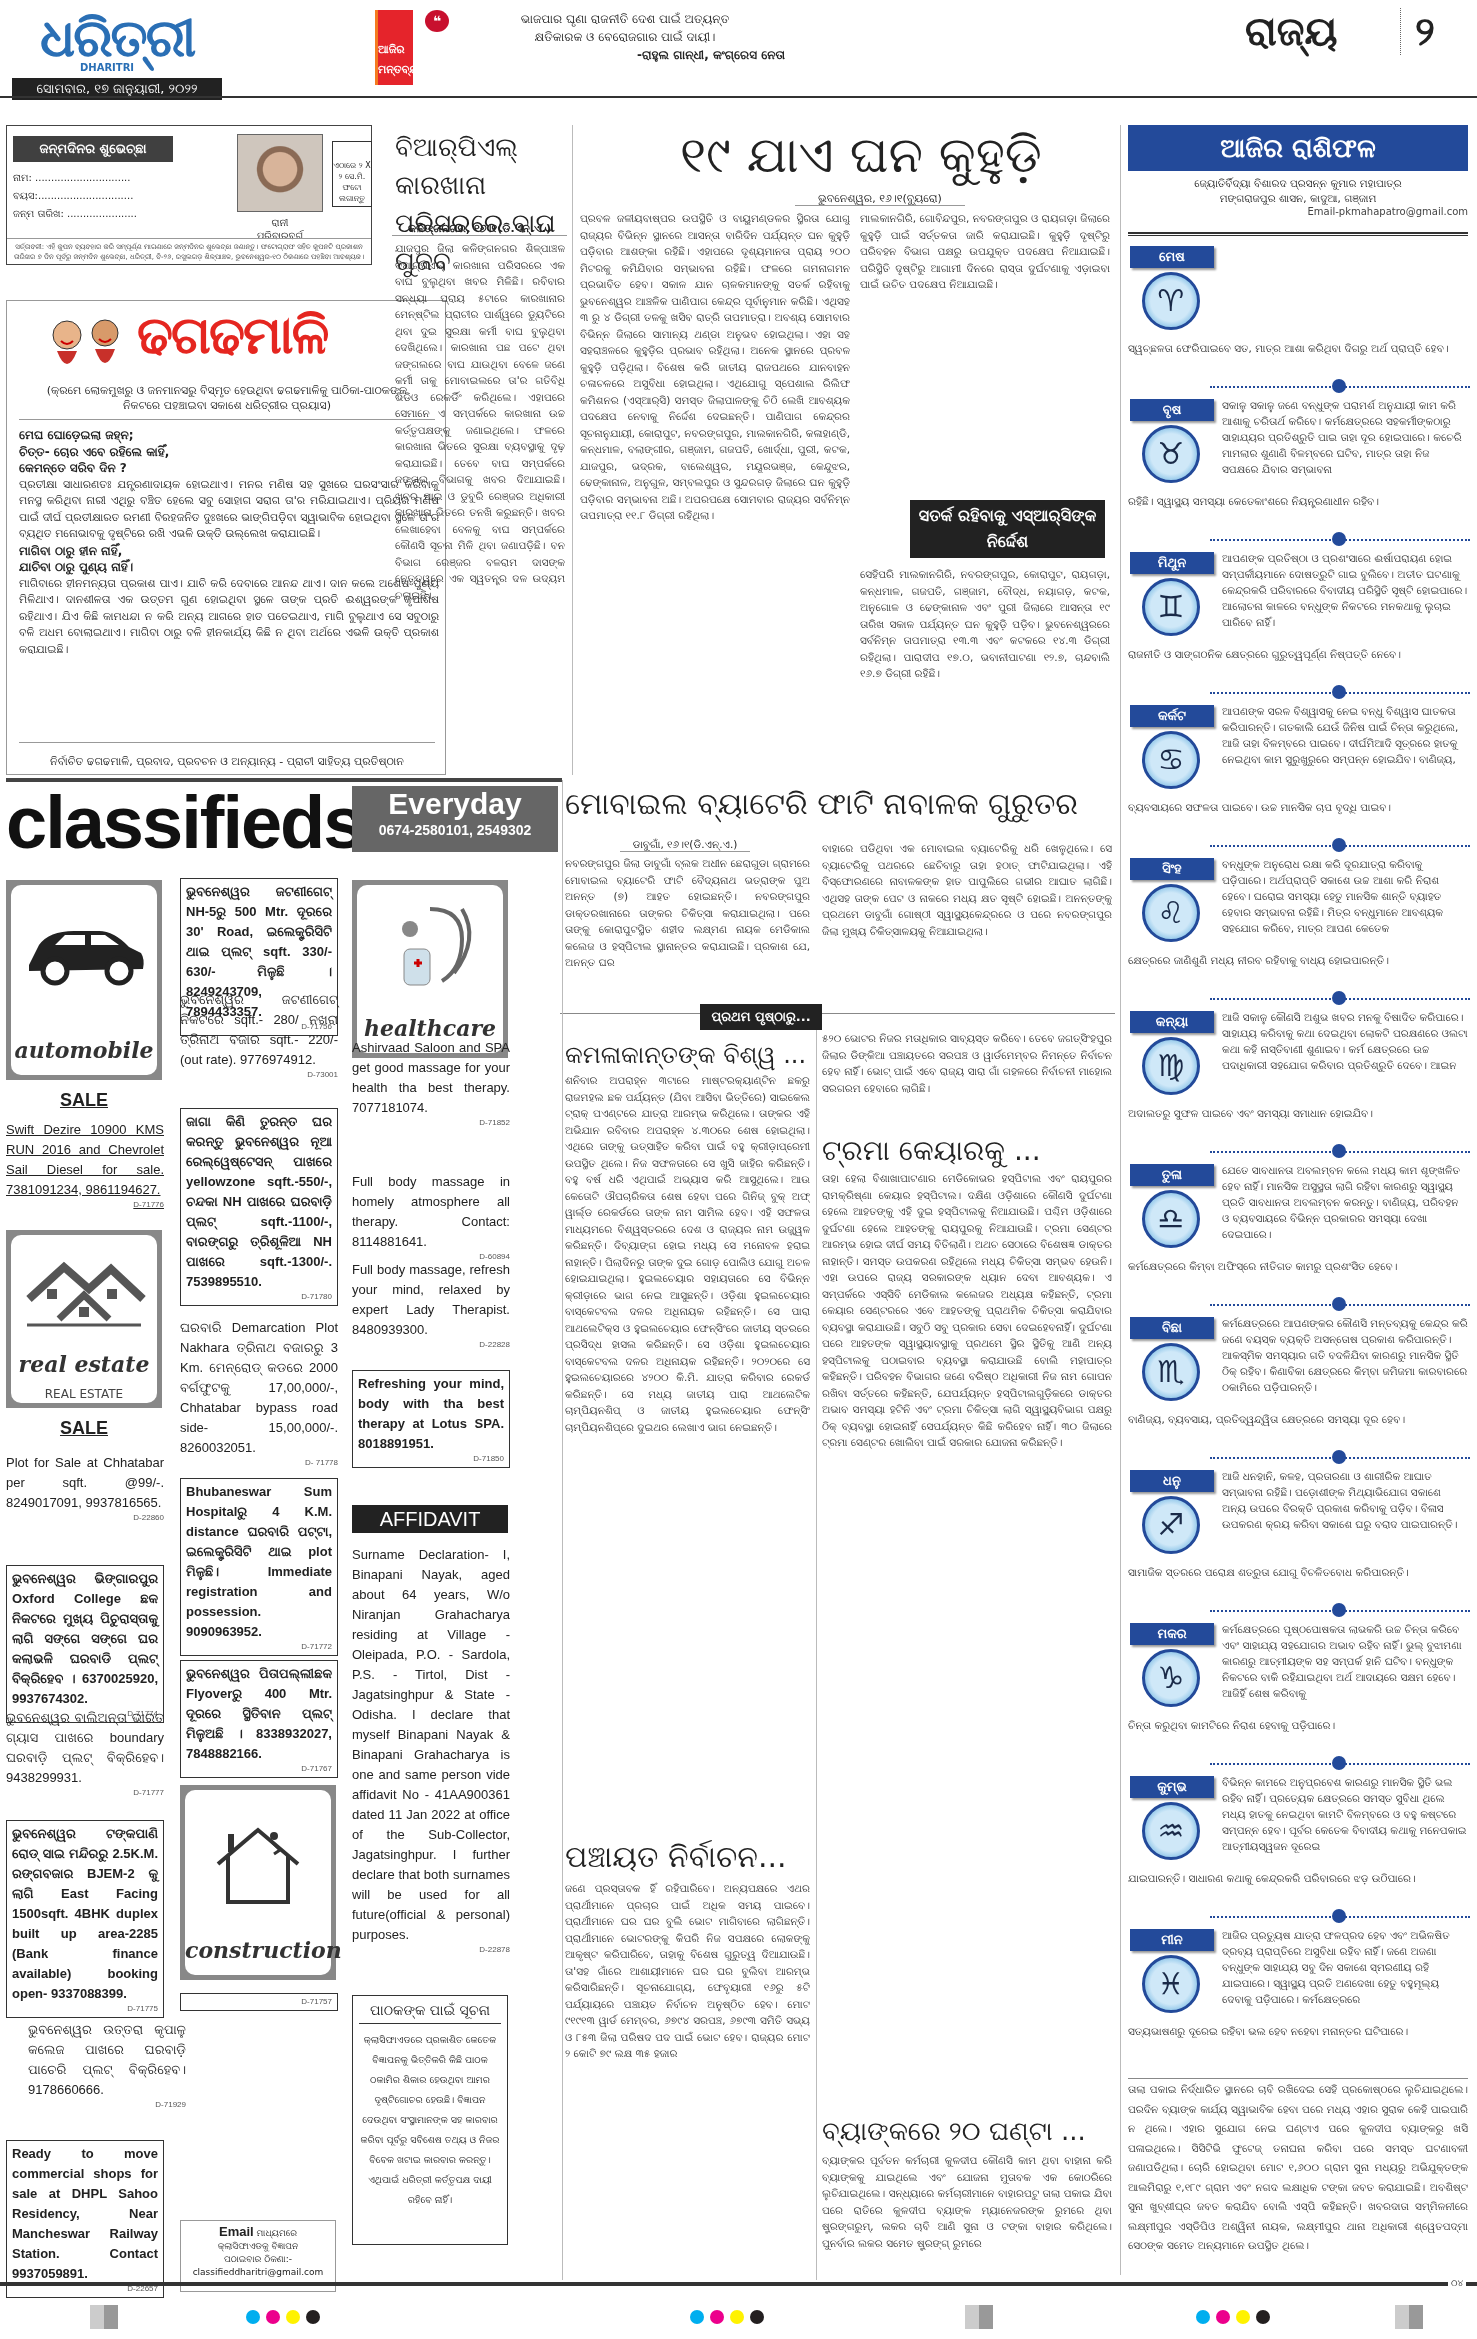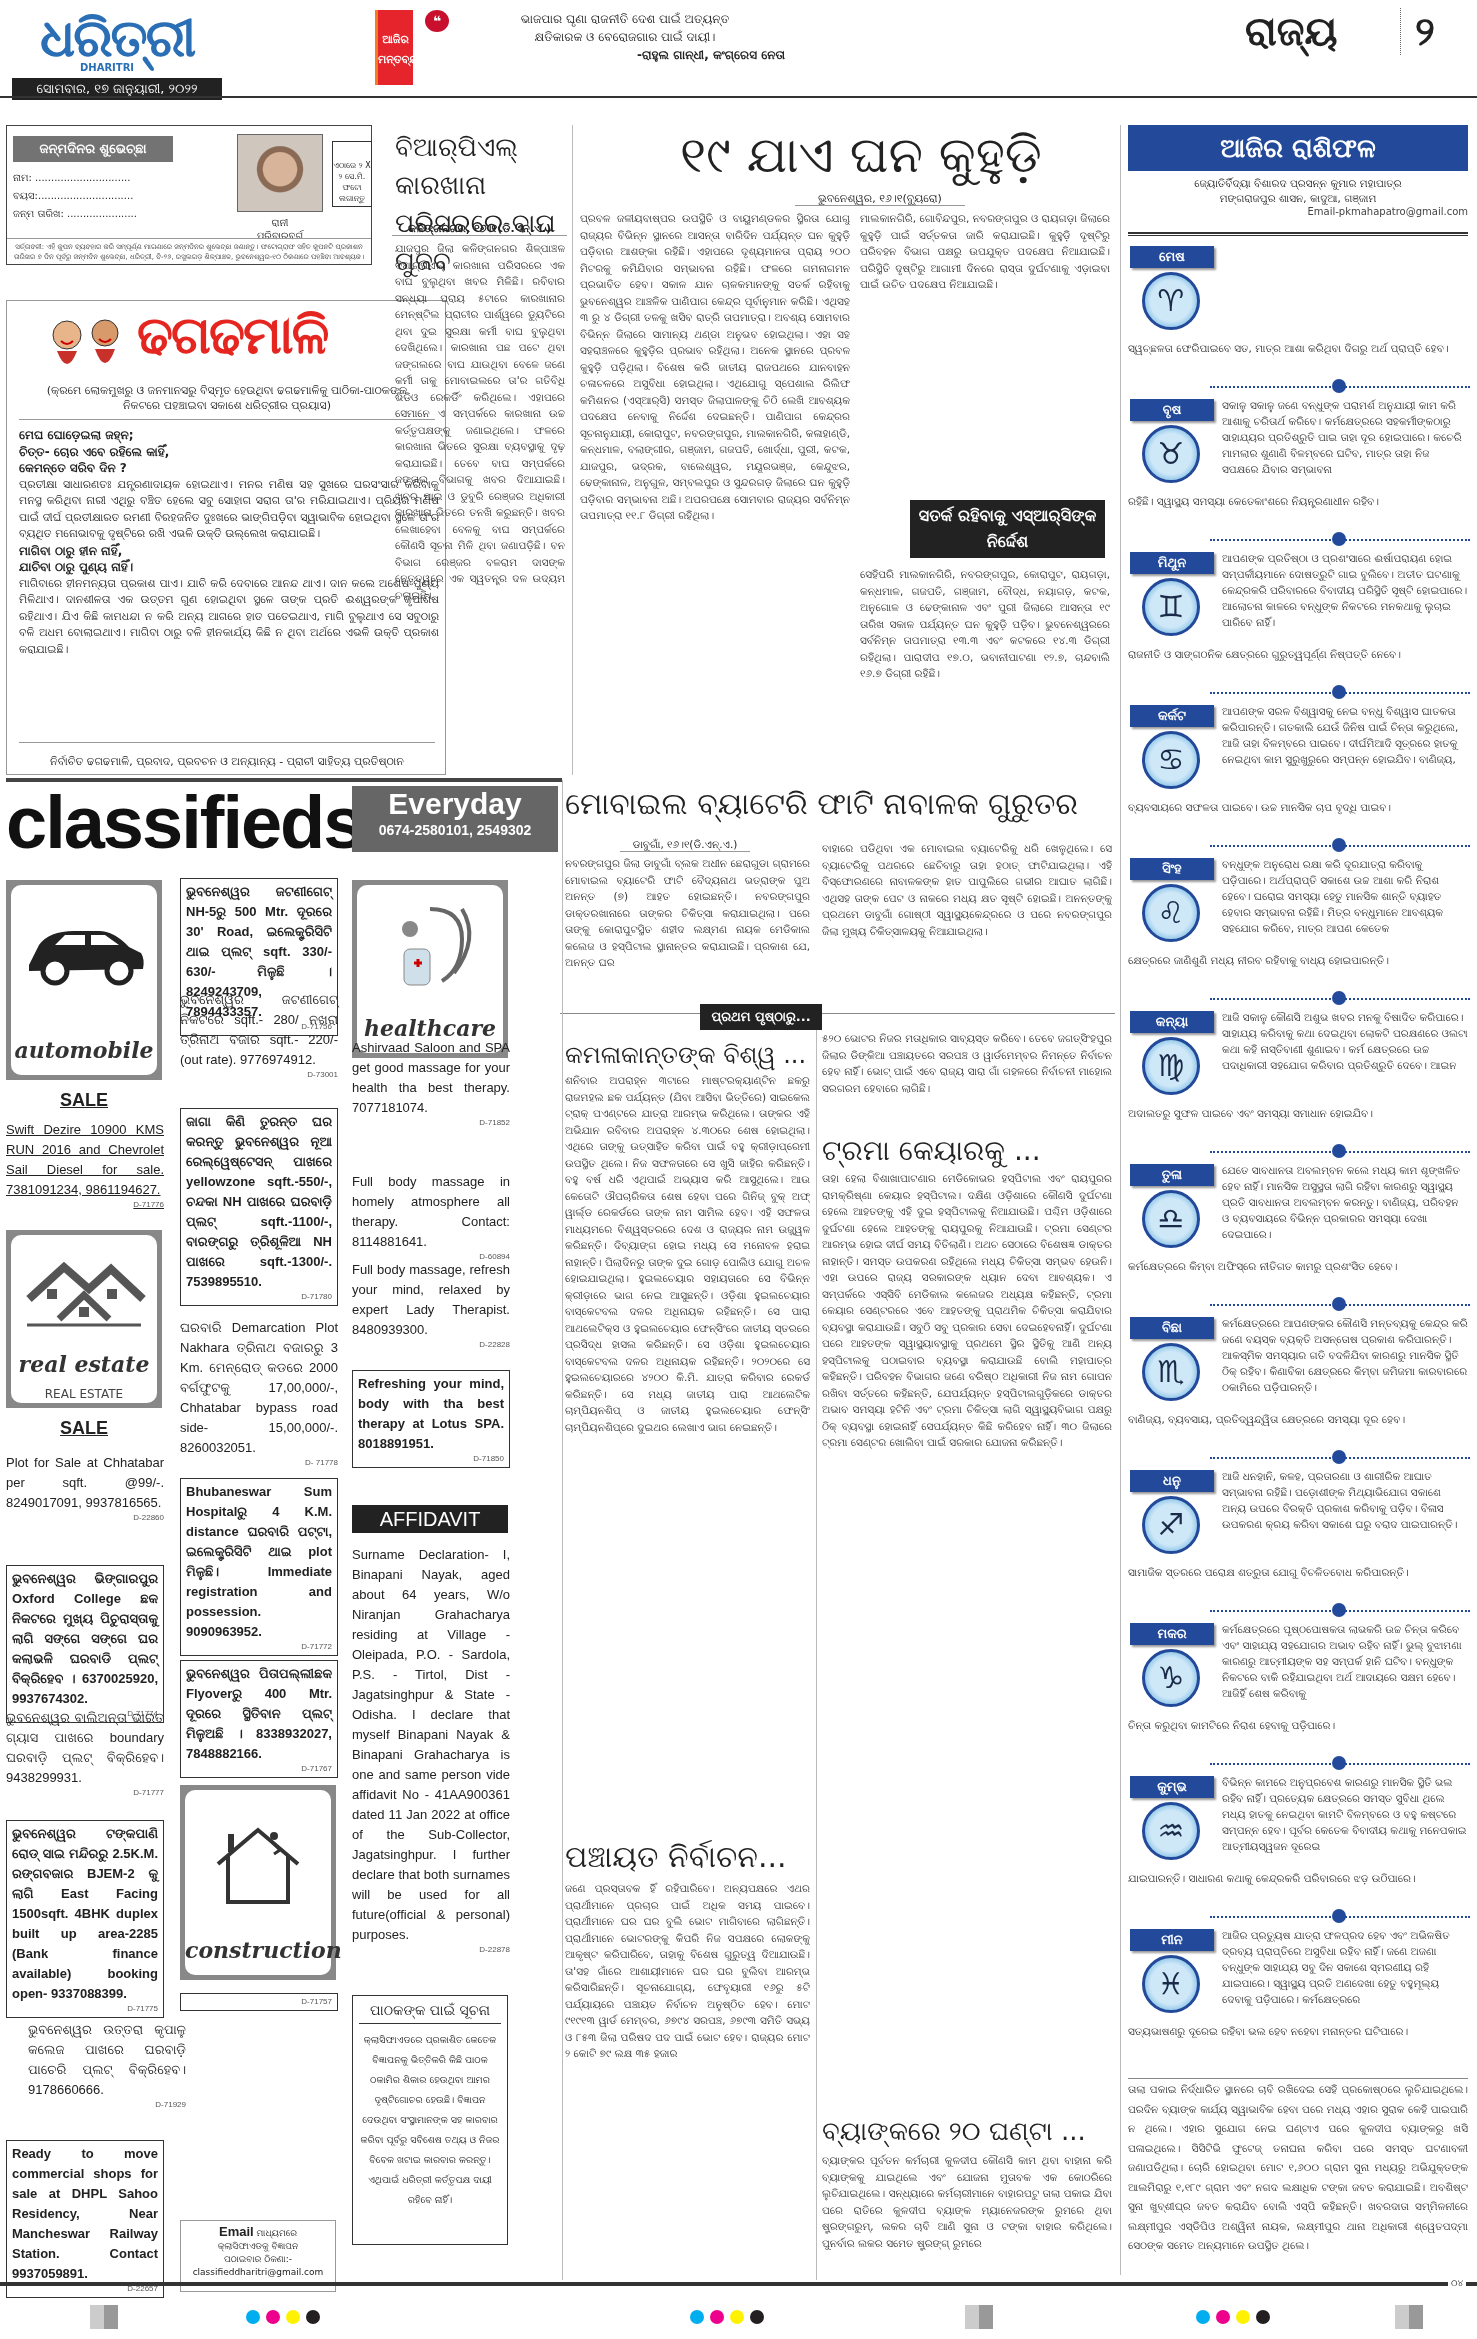--- a/index.html
+++ b/index.html
@@ -4,29 +4,29 @@
 <style>
 *{box-sizing:border-box;margin:0;padding:0}
 body{width:1477px;height:2339px;background:#fff;font-family:"DejaVu Sans",sans-serif;color:#222;position:relative;overflow:hidden}
 .abs{position:absolute}
 
 #logo{left:40px;top:8px;width:180px;height:80px}
 #logo .lg{font-family:"DejaVu Serif",serif;font-size:52px;color:#2a6fb5;font-weight:bold;line-height:60px;letter-spacing:-2px}
 #logo .sub{font-size:10px;font-weight:bold;color:#2a6fb5;margin-left:40px;margin-top:-6px}
 #datebar{left:12px;top:78px;width:210px;height:22px;background:#222;color:#fff;font-size:13px;text-align:center;line-height:22px}
 #topline{left:0;top:96px;width:1477px;height:2px;background:#333}
-#quotebadge{left:375px;top:10px;width:38px;height:75px;background:#e5242b;color:#fff;font-size:11px;font-weight:bold;text-align:center;padding-top:20px;line-height:20px;border-left:3px solid #f47b20}
+#quotebadge{left:375px;top:10px;width:38px;height:75px;background:#e5242b;color:#fff;font-size:11px;font-weight:bold;padding-top:30px;line-height:20px;border-left:3px solid #f47b20}
 #quoteicon{left:425px;top:10px;width:24px;height:22px;border-radius:50%;background:#c8102e;color:#fff;font-size:14px;text-align:center;line-height:22px;font-weight:bold}
 #quotetext{left:465px;top:10px;width:320px;font-size:12px;text-align:center;line-height:18px}
 #quotetext .who{font-weight:bold;text-align:right}
 #section{left:1245px;top:8px;font-size:40px;font-weight:bold;font-family:"DejaVu Sans",sans-serif}
 #pagenum{left:1400px;top:8px;font-size:40px;font-weight:bold;border-left:1px dotted #666;padding-left:14px}
 
 #bday{left:6px;top:125px;width:366px;height:140px;border:1px solid #444}
-#bday .hd{position:absolute;left:6px;top:10px;width:160px;height:26px;background:#737373;color:#fff;font-size:13px;font-weight:bold;text-align:center;line-height:26px}
+#bday .hd{position:absolute;left:6px;top:10px;width:160px;height:26px;background:#404040;color:#fff;font-size:13px;font-weight:bold;text-align:center;line-height:26px}
 #bday .fld{position:absolute;left:6px;font-size:10px;width:180px;white-space:nowrap;overflow:hidden}
 #bday .photo{position:absolute;left:230px;top:8px;width:86px;height:78px;background:radial-gradient(circle at 50% 45%,#d8b49a 0 28%,#8a6a55 30% 38%,#cfc6bd 40%);border:1px solid #666}
 #bday .caption{position:absolute;left:230px;top:90px;width:86px;font-size:10px;text-align:center;line-height:13px}
 #bday .slot{position:absolute;left:325px;top:15px;width:40px;height:66px;border:1px solid #333;font-size:8px;text-align:center;padding-top:18px;line-height:11px}
 #bday .terms{position:absolute;left:0;bottom:0;width:100%;height:26px;border-top:1px solid #999;font-size:7px;text-align:center;padding:3px;line-height:10px;color:#333}
 
 #dhaga{left:6px;top:300px;width:440px;height:475px;border:1px solid #999}
 #dhaga .ttl{position:absolute;left:130px;top:4px;font-size:52px;font-weight:bold;color:#e52620;letter-spacing:-2px}
 #dhaga .faces{position:absolute;left:40px;top:10px;width:80px;height:68px}
 #dhaga .note{position:absolute;left:20px;top:82px;width:400px;font-size:11px;text-align:center;line-height:15px}

